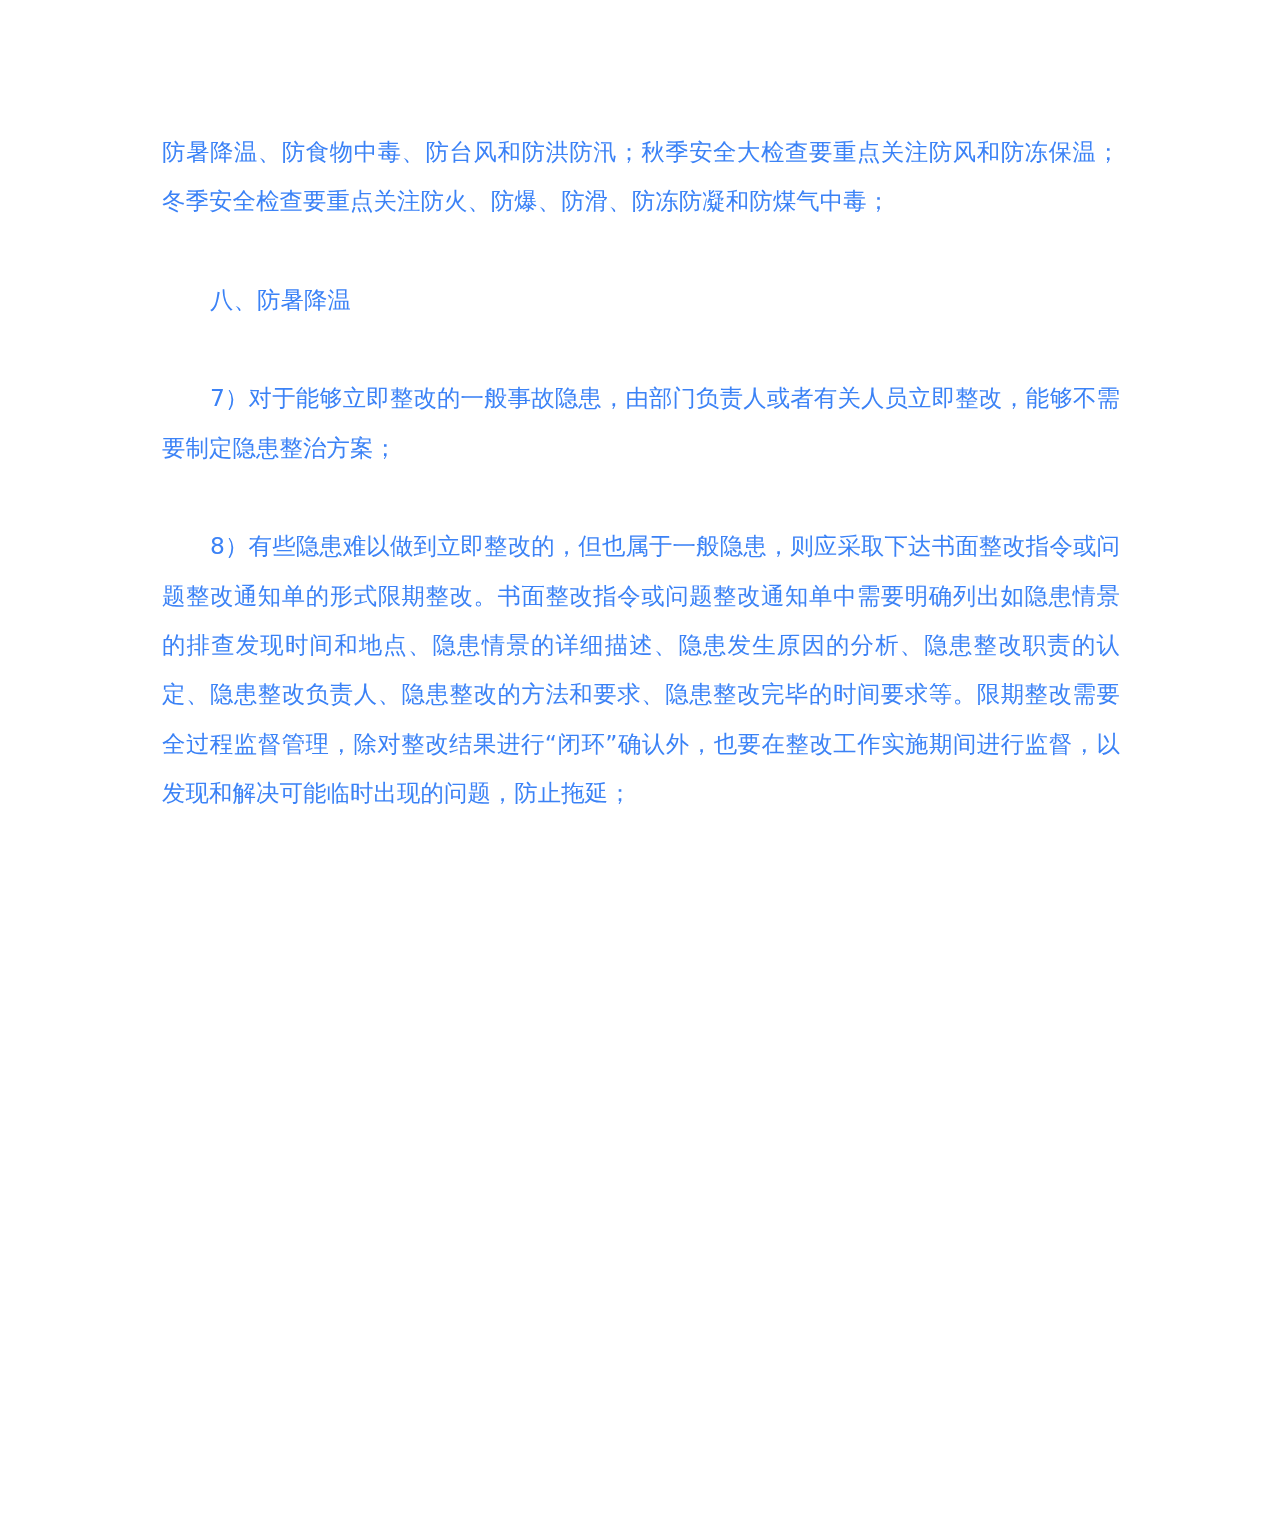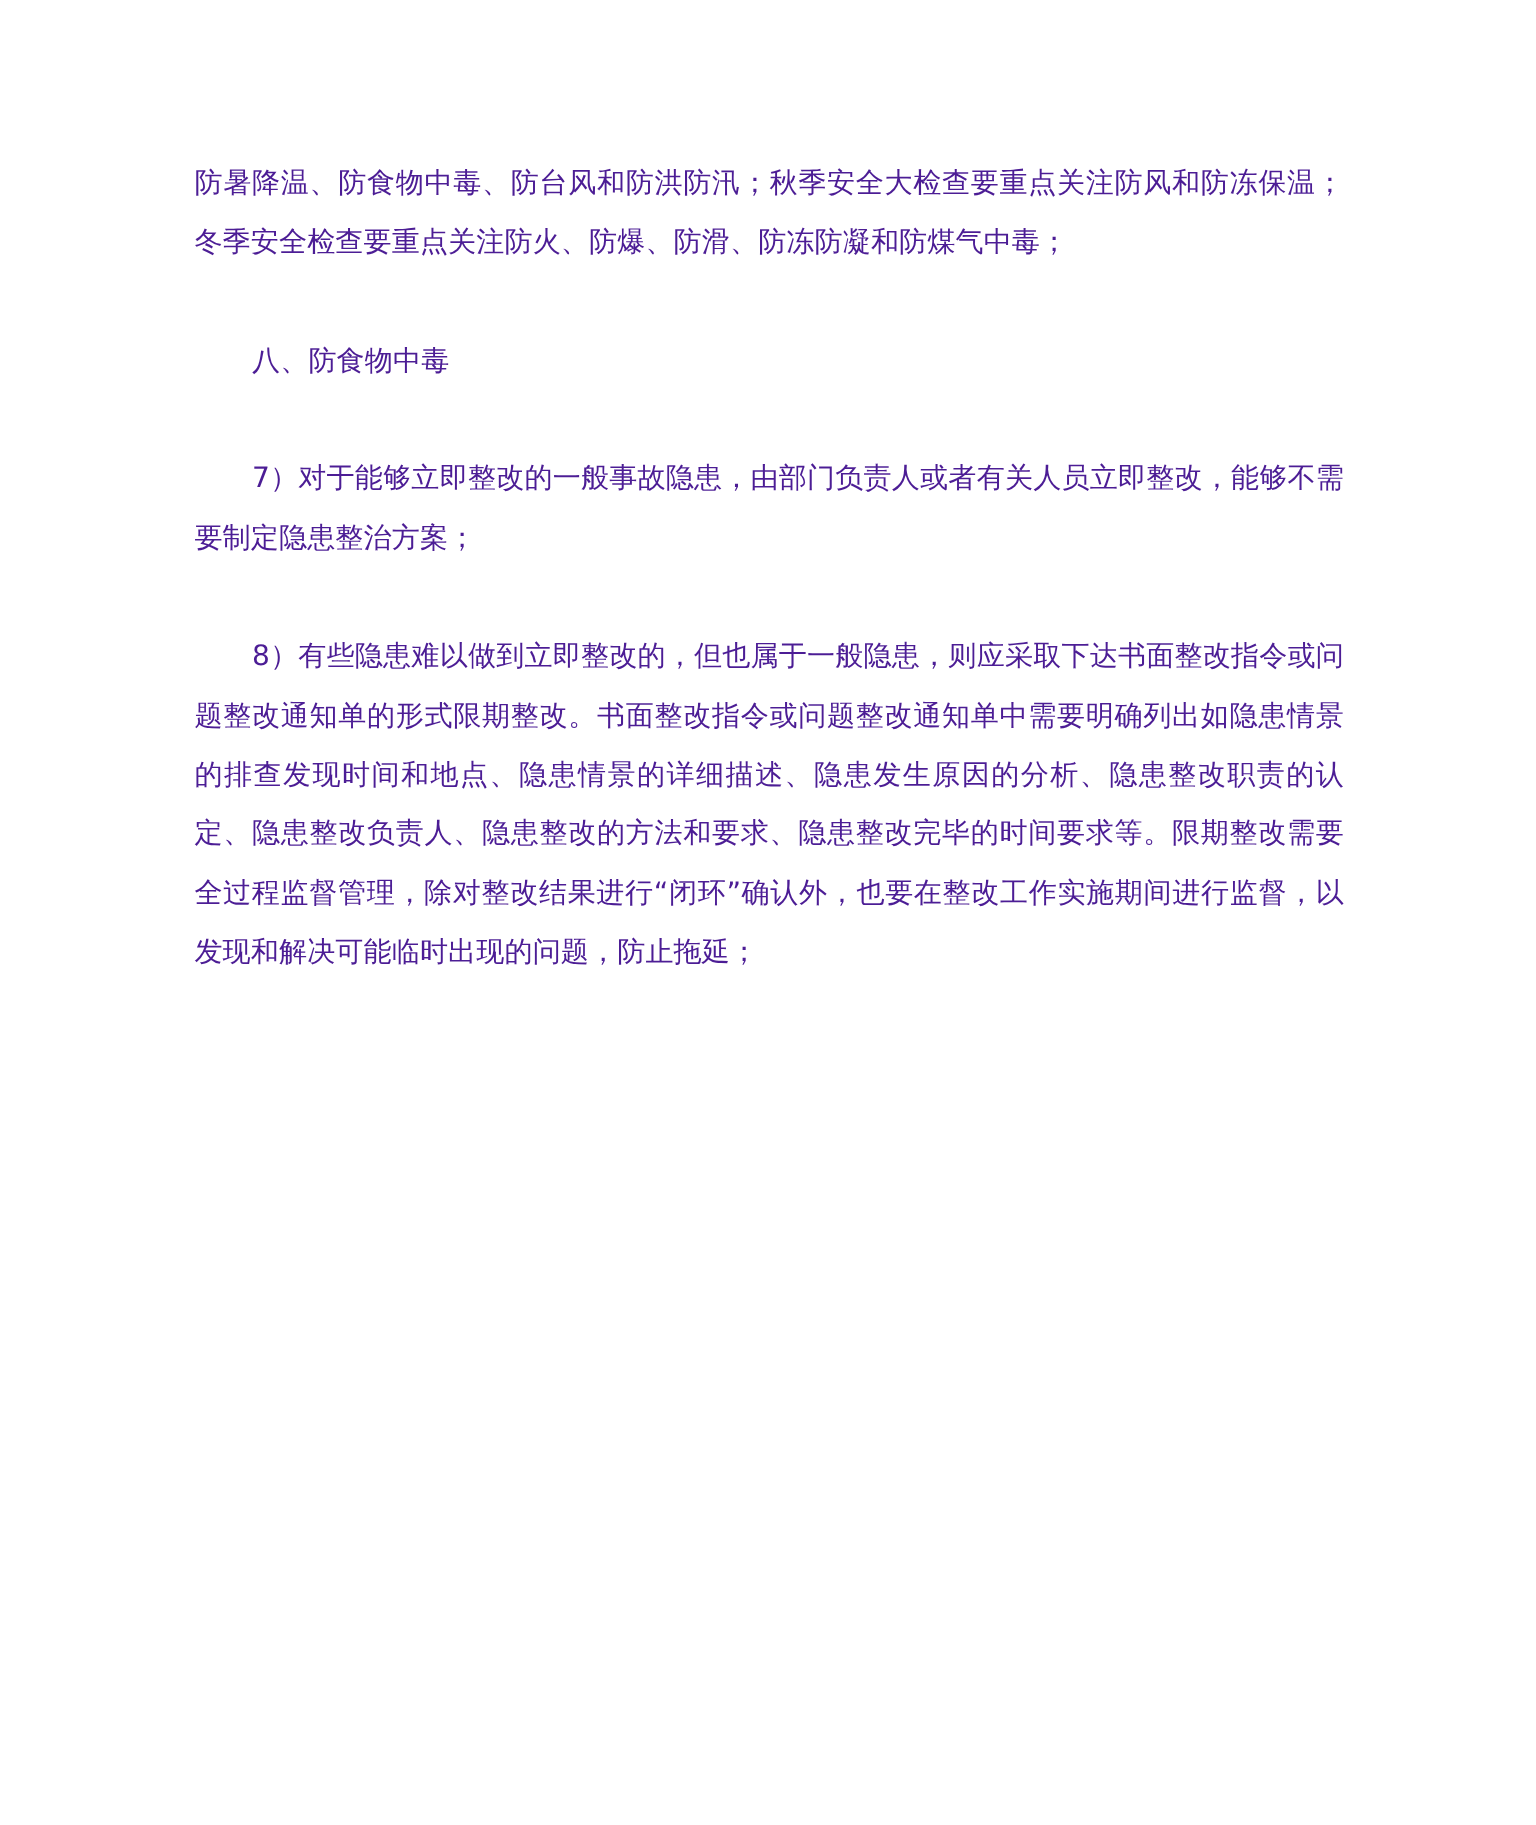--- a/index.html
+++ b/index.html
@@ -5,32 +5,32 @@
   html, body { margin: 0; padding: 0; background: #ffffff; }
   body { width: 1280px; height: 1521px; position: relative; overflow: hidden; }
   .page {
     position: absolute;
     left: 162px;
     top: 128px;
     width: 958px;
     font-family: "DejaVu Sans", "Liberation Sans", sans-serif;
     font-size: 23.4px;
     line-height: 49.3px;
-    color: #4c1d95;
+    color: #3b82f6;
     letter-spacing: 0.1px;
   }
   .para {
     margin: 0 0 49.3px 0;
     text-align: justify;
     text-justify: inter-character;
     word-break: break-all;
   }
   .indent { text-indent: 48px; }
 </style>
 </head>
 <body>
 
 <div class="page">
   <p class="para">防暑降温、防食物中毒、防台风和防洪防汛；秋季安全大检查要重点关注防风和防冻保温；冬季安全检查要重点关注防火、防爆、防滑、防冻防凝和防煤气中毒；</p>
-  <p class="para indent">八、防食物中毒</p>
+  <p class="para indent">八、防暑降温</p>
   <p class="para indent">7）对于能够立即整改的一般事故隐患，由部门负责人或者有关人员立即整改，能够不需要制定隐患整治方案；</p>
   <p class="para indent">8）有些隐患难以做到立即整改的，但也属于一般隐患，则应采取下达书面整改指令或问题整改通知单的形式限期整改。书面整改指令或问题整改通知单中需要明确列出如隐患情景的排查发现时间和地点、隐患情景的详细描述、隐患发生原因的分析、隐患整改职责的认定、隐患整改负责人、隐患整改的方法和要求、隐患整改完毕的时间要求等。限期整改需要全过程监督管理，除对整改结果进行“闭环”确认外，也要在整改工作实施期间进行监督，以发现和解决可能临时出现的问题，防止拖延；</p>
 </div>
 
 </body></html>

